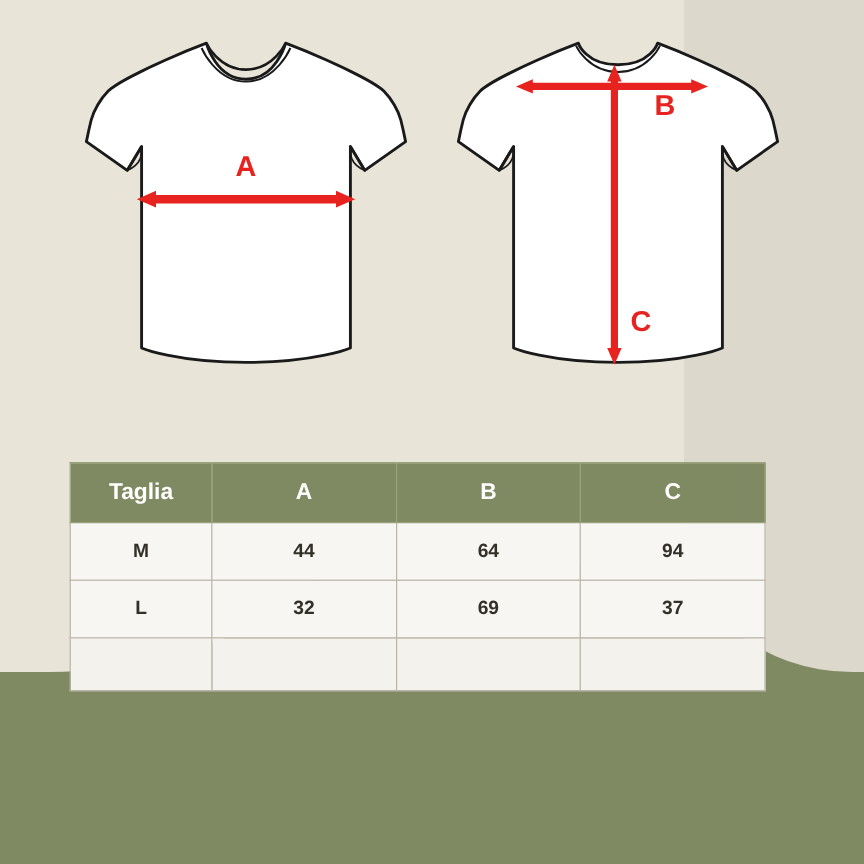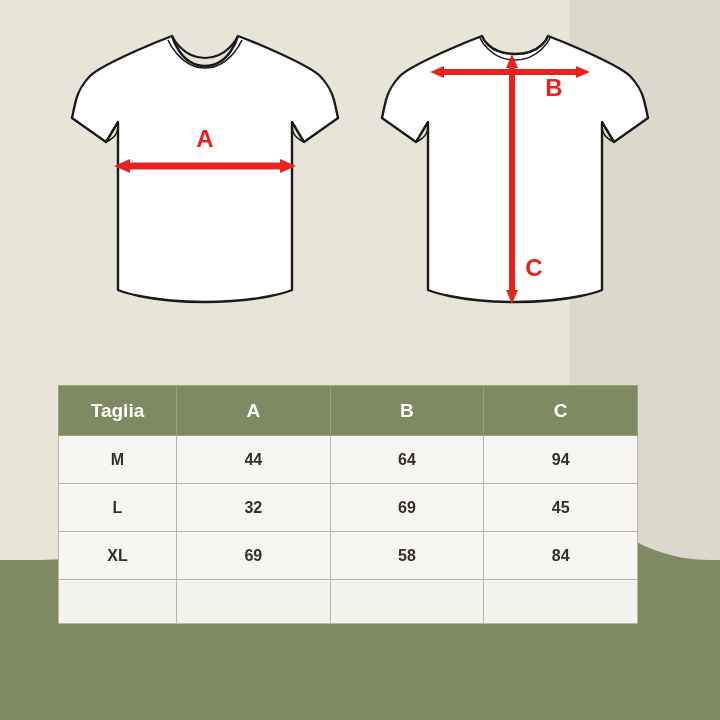--- a/index.html
+++ b/index.html
@@ -211,27 +211,21 @@
         <tr>
           <td>M</td>
           <td>44</td>
           <td>64</td>
           <td>94</td>
         </tr>
         <tr>
           <td>L</td>
           <td>32</td>
           <td>69</td>
-          <td>45</td>
-        </tr>
-        <tr>
-          <td>XL</td>
-          <td>69</td>
-          <td>58</td>
-          <td>84</td>
+          <td>37</td>
         </tr>
         <tr class="empty-row">
           <td></td>
           <td></td>
           <td></td>
           <td></td>
         </tr>
       </tbody>
     </table>
   </div>

